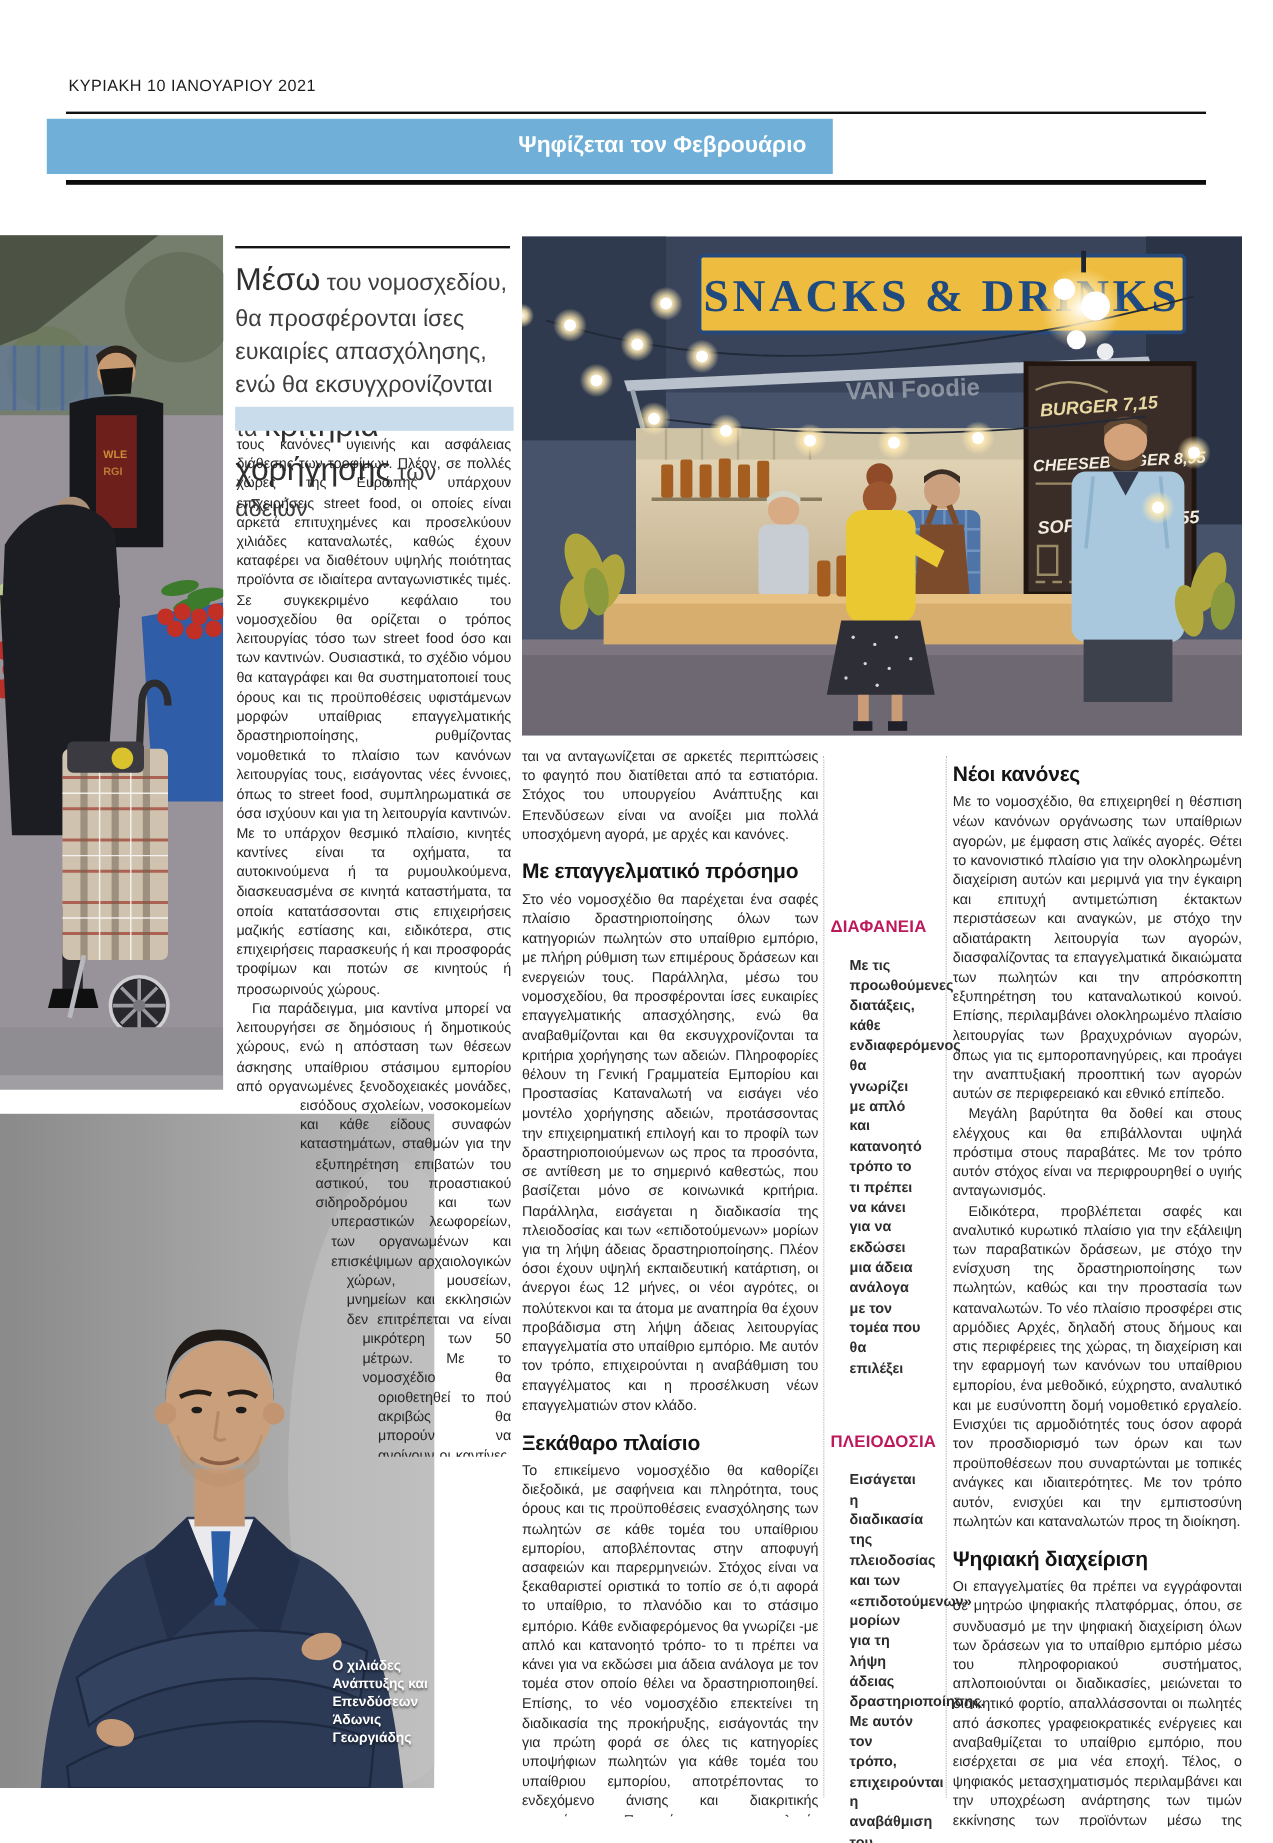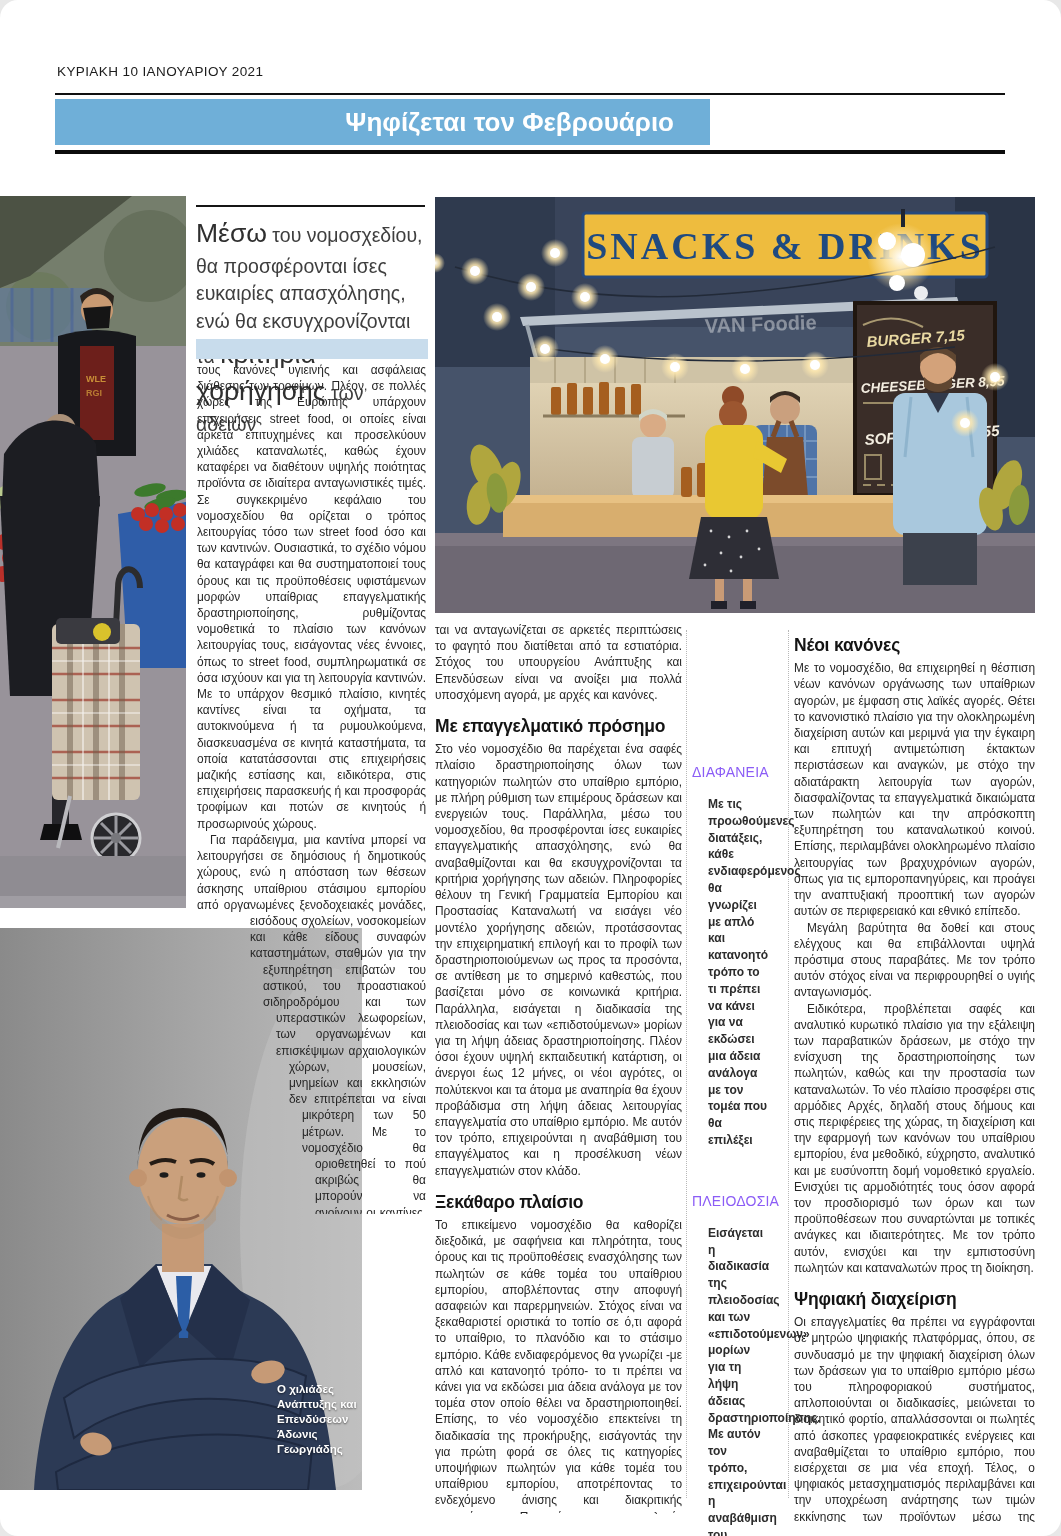--- a/index.html
+++ b/index.html
@@ -1,29 +1,29 @@
 <!DOCTYPE html>
 <html><head>
 <meta charset="utf-8">
 <style>
   html,body{margin:0;padding:0;background:#e8e8e8;}
   #page{position:relative;width:1061px;height:1536px;background:#ffffff;overflow:hidden;
-        font-family:"Liberation Sans","DejaVu Sans",sans-serif;color:#262626;margin:0 auto;border-radius:18px;}
+        font-family:"Liberation Sans","DejaVu Sans",sans-serif;color:#262626;margin:0 auto;}
   
   .date{position:absolute;left:57px;top:64px;font-size:13.5px;letter-spacing:.4px;color:#1c1c1c;}
   .masthead{position:absolute;right:56px;top:54px;display:flex;align-items:baseline;}
   .site{font-size:13px;font-weight:bold;margin-right:7px;color:#111;}
   .brand-b{font-size:25px;font-weight:bold;letter-spacing:-.5px;color:#0d0d0d;}
   .brand-l{font-size:25px;font-weight:normal;color:#111;letter-spacing:-.5px;}
   .mast-bar{width:5px;height:20px;background:#4d4d4d;margin:0 12px;align-self:center;}
   .pageno{font-size:25px;font-weight:bold;color:#0d0d0d;}
   .rule-thin{position:absolute;left:55px;top:93px;width:950px;height:2px;background:#101010;}
-  .kicker{position:absolute;left:55px;top:99px;width:655px;height:46px;background:#6fafd8;
-          color:#fff;font-size:26px;font-weight:bold;line-height:46px;text-align:right;
-          padding-right:36px;box-sizing:border-box;}
+  .kicker{position:absolute;left:39px;top:99px;width:655px;height:46px;background:#6fafd8;
+          color:#fff;font-size:19px;font-weight:bold;line-height:46px;text-align:right;
+          padding-right:22px;box-sizing:border-box;}
   .section{position:absolute;right:56px;top:97px;font-family:"Liberation Serif","DejaVu Serif",serif;
            font-size:39px;color:#7fb2d2;letter-spacing:1px;}
   .rule-thick{position:absolute;left:55px;top:150px;width:950px;height:4px;background:#0c0c0c;}
   
   .lead-rule{position:absolute;left:196px;top:205px;width:229px;height:2px;background:#151515;}
   .lead{position:absolute;left:196px;top:215px;width:232px;font-size:19.5px;line-height:1.42;color:#3e3e3e;}
   .lead-big{font-size:26.5px;color:#2f2f2f;}
   .lead-bar{position:absolute;left:196px;top:339px;width:232px;height:20px;background:#c8dcec;}
   
   .ph{position:absolute;display:block;}
@@ -35,21 +35,21 @@
   .col p.ind{text-indent:13px;}
   .colhead{font-size:17.5px;font-weight:bold;color:#141414;margin:14px 0 5px;letter-spacing:-.2px;line-height:1.1;}
   #col-left{left:196px;top:362px;width:230px;height:852px;overflow:hidden;}
   #col-mid{left:435px;top:622px;width:247px;height:892px;overflow:hidden;}
   #col-right{left:794px;top:622px;width:241px;height:900px;overflow:hidden;}
   
   .wrapstep{float:left;clear:left;height:48px;}
   .wrapspacer{float:left;width:1px;height:566px;}
   
   .sidebar{position:absolute;left:692px;top:764px;width:93px;}
-  .side-head{color:#8b5cf6;font-size:14px;font-weight:normal;margin:0 0 6px;letter-spacing:.2px;}
+  .side-head{color:#be185d;font-size:14px;font-weight:bold;margin:0 0 6px;letter-spacing:.2px;}
   .side-body{font-size:12px;font-weight:bold;color:#2c2c2c;line-height:1.4;margin:16px;}
   .side-gap{height:28px;}
   .dotted{position:absolute;top:630px;height:868px;width:0;border-left:1px dotted #b8b8b8;}
   #dot1{left:686px;} #dot2{left:788px;}
 </style>
 </head>
 <body>
 
 <div id="page">
 

